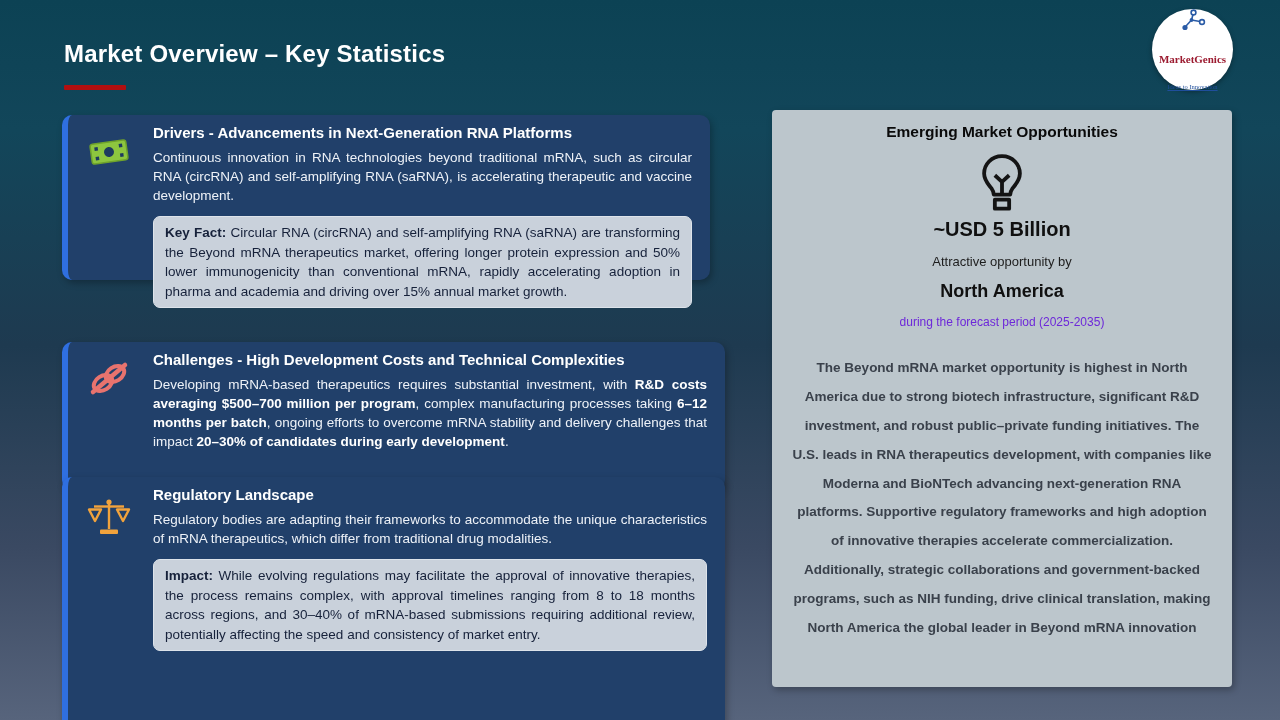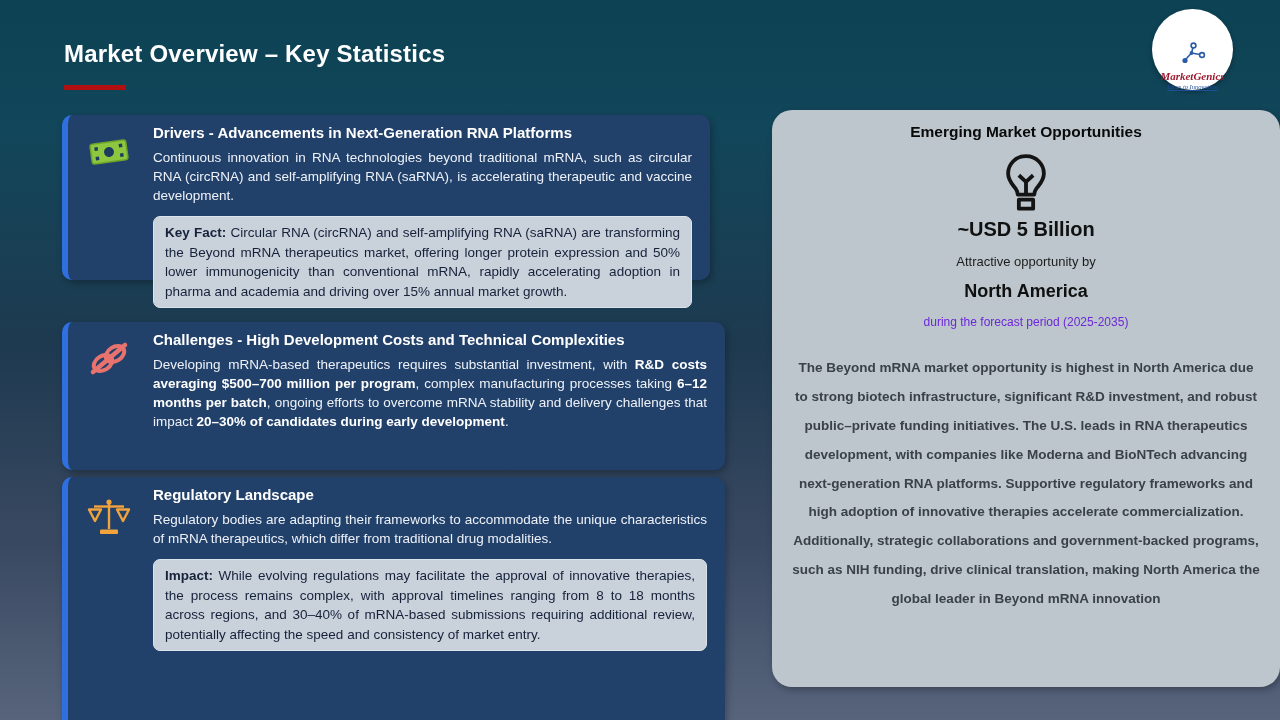--- a/index.html
+++ b/index.html
@@ -18,58 +18,57 @@
   }
   .title-underline {
     position:absolute; left:64px; top:85px; width:62px; height:5px;
     background:#b20f10; border-radius:1px;
   }
 
   
   .logo {
     position:absolute; left:1152px; top:9px; width:81px; height:81px;
     background:#ffffff; border-radius:50%;
-    display:flex; flex-direction:column; align-items:center; justify-content:flex-end;
+    display:flex; flex-direction:column; align-items:center; justify-content:space-between;
     box-shadow:0 2px 5px rgba(0,0,0,.35);
-    font-style:italic;
   }
   .logo-name { font-family:"Liberation Serif", serif; font-weight:bold; font-size:11px; color:#9c1b30; line-height:1.1; }
   .logo-tagline { font-family:"Liberation Serif", serif; font-size:6.5px; color:#1f4e9c; text-decoration:underline; margin-top:1px; }
 
   
   .card {
     position:absolute; left:62px;
     background:#21406a; border-left:6px solid #2f6fe0;
     border-radius:10px; color:#ffffff;
     padding:9px 18px 10px 85px;
     box-shadow:2px 3px 7px rgba(0,0,0,.28);
   }
   .card-1 { top:115px; width:648px; height:165px; }
-  .card-2 { top:322px; width:663px; height:148px; }
+  .card-2 { top:342px; width:663px; height:148px; }
   .card-3 { top:477px; width:663px; height:260px; }
 
   .card-icon { position:absolute; left:18px; top:14px; width:46px; height:46px; }
   .card-3 .card-icon { top:18px; }
 
   .card-heading { font-size:15px; font-weight:bold; color:#ffffff; margin-bottom:7px; }
   .card-body {
     font-size:13.5px; line-height:19px; text-align:justify; color:#eef2f8;
   }
   .card-body b { color:#ffffff; }
 
   .callout {
     margin-top:11px; background:#c9d1db; border:1px solid #dde3ea;
     border-radius:7px; padding:6px 11px;
     font-size:13.5px; line-height:19.5px; text-align:justify; color:#16213a;
   }
 
   
   .panel {
-    position:absolute; left:772px; top:110px; width:508px; height:577px;
-    background:#bcc6cc; border-radius:20px; text-align:center;
+    position:absolute; left:772px; top:110px; width:460px; height:577px;
+    background:#bcc6cc; border-radius:4px; text-align:center;
     box-shadow:2px 3px 7px rgba(0,0,0,.28);
     padding:13px 16px 0 16px;
   }
   .panel-title { font-size:15.5px; font-weight:bold; color:#0a0a0a; }
   .panel-bulb { margin:11px auto 2px auto; display:block; }
   .panel-value { font-size:20px; font-weight:bold; color:#101010; margin-top:4px; }
   .panel-subtitle { font-size:13px; color:#1d1d1d; margin-top:13px; }
   .panel-region { font-size:18px; font-weight:bold; color:#101010; margin-top:12px; }
   .panel-period { font-size:12px; color:#6d28d9; margin-top:13px; }
   .panel-description {

